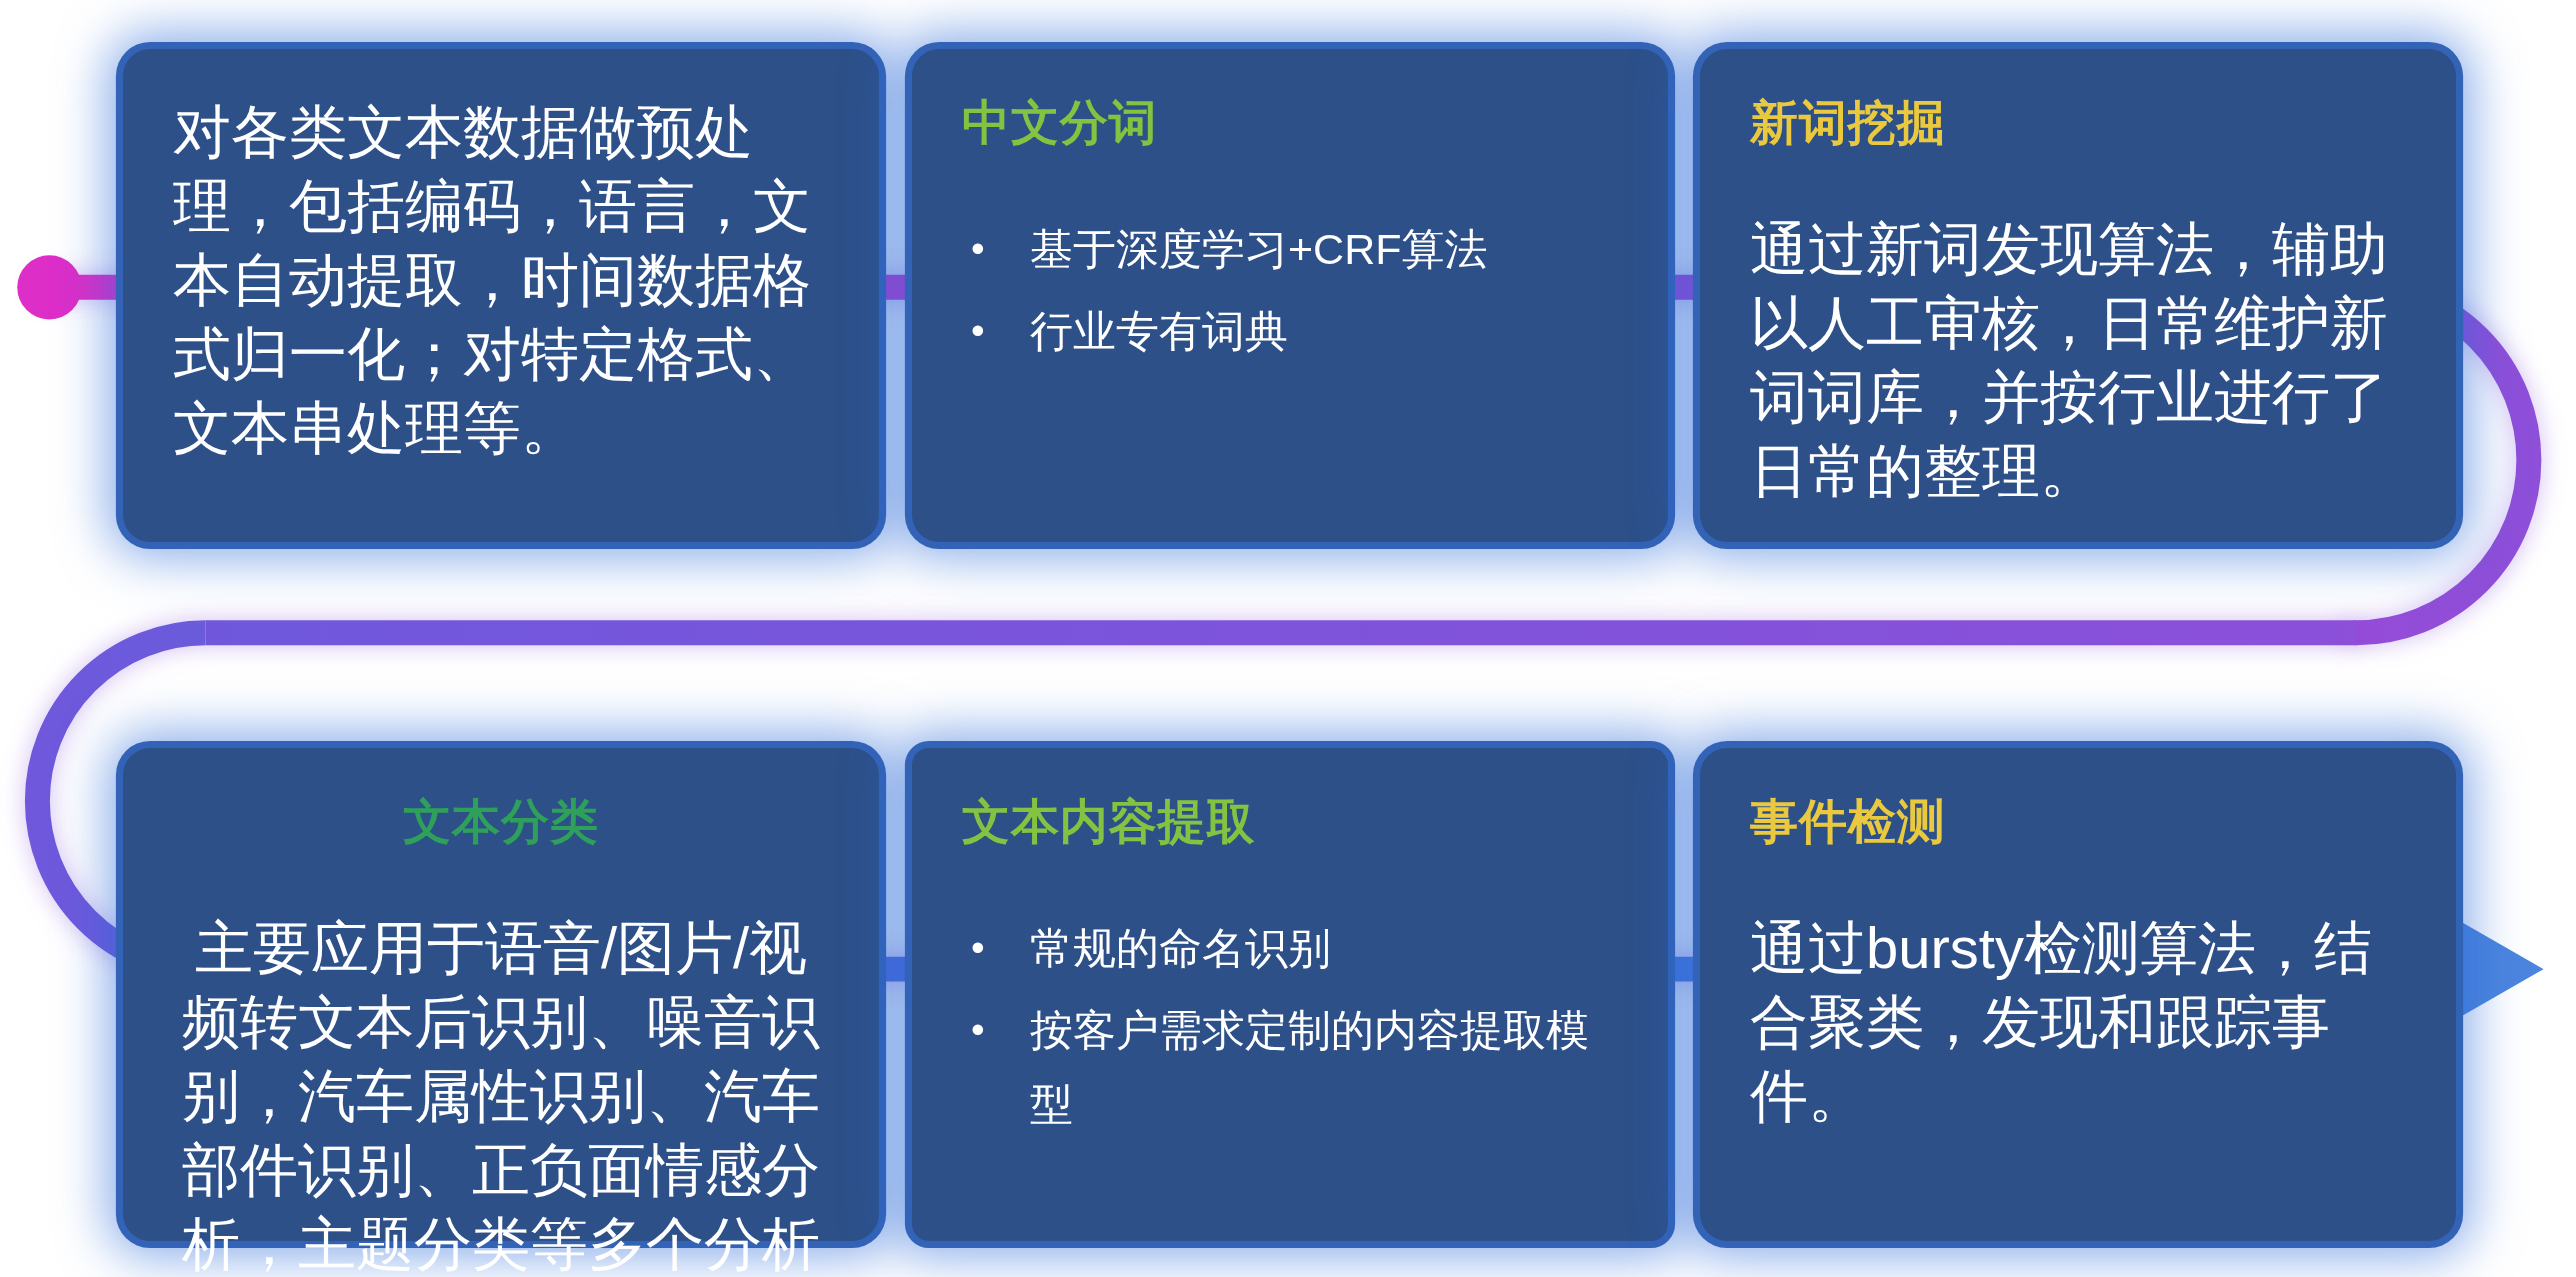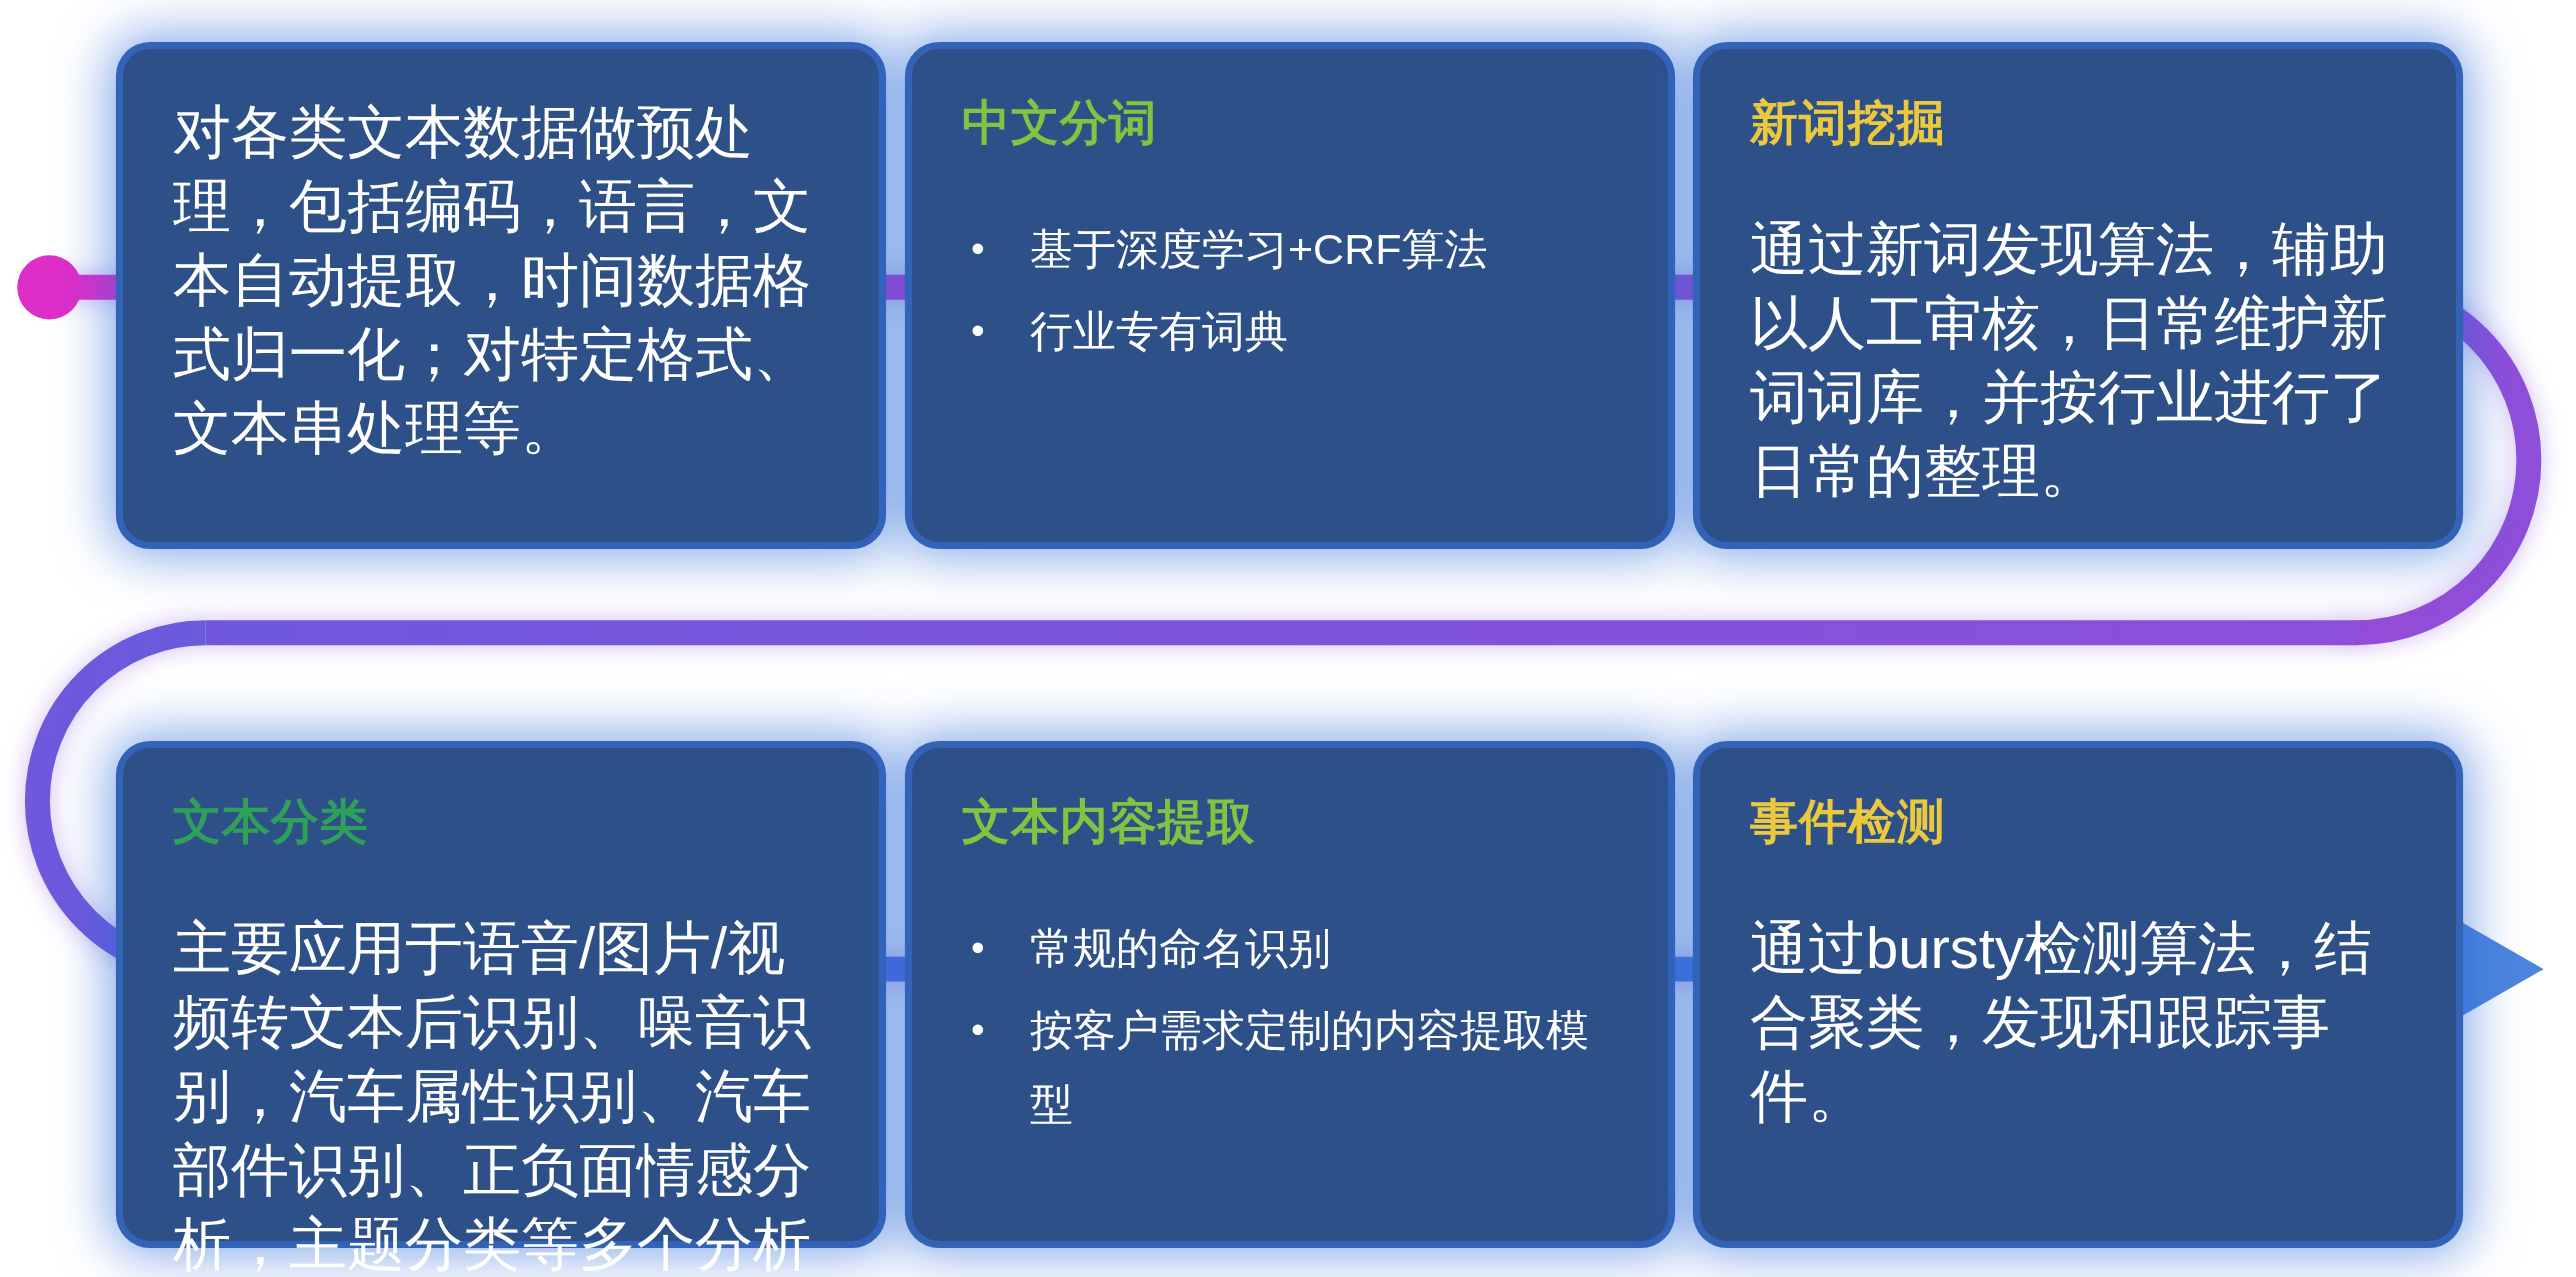--- a/index.html
+++ b/index.html
@@ -21,22 +21,22 @@
     box-sizing: border-box;
     padding: 46px 50px;
     background: var(--card-bg, #2D5089);
     border-radius: 27px;
     box-shadow: 0 0 0 7.1px #3363b7, 0 0 50px 16px rgba(41, 106, 217, 0.55);
     z-index: 1;
   }
   .c1 { left: 123px;  top: 49px; }
   .c2 { left: 912px; top: 49px; }
   .c3 { left: 1700px; top: 49px; }
-  .c4 { left: 123px;  top: 748px; }
-  .c5 { left: 912px; top: 748px; }
+  .c4 { left: 123px;  top: 748px; text-align: center; }
+  .c5 { left: 912px; top: 748px; border-radius: 17px; }
   .c6 { left: 1700px; top: 748px; }
 
   .card h2 {
     margin: 0 0 62px 0;
     font-size: 48px;
     line-height: 55px;
     font-weight: 700;
     letter-spacing: 0.9px;
   }
   .title-green  { color: var(--title-green,  #2EA05A); }

